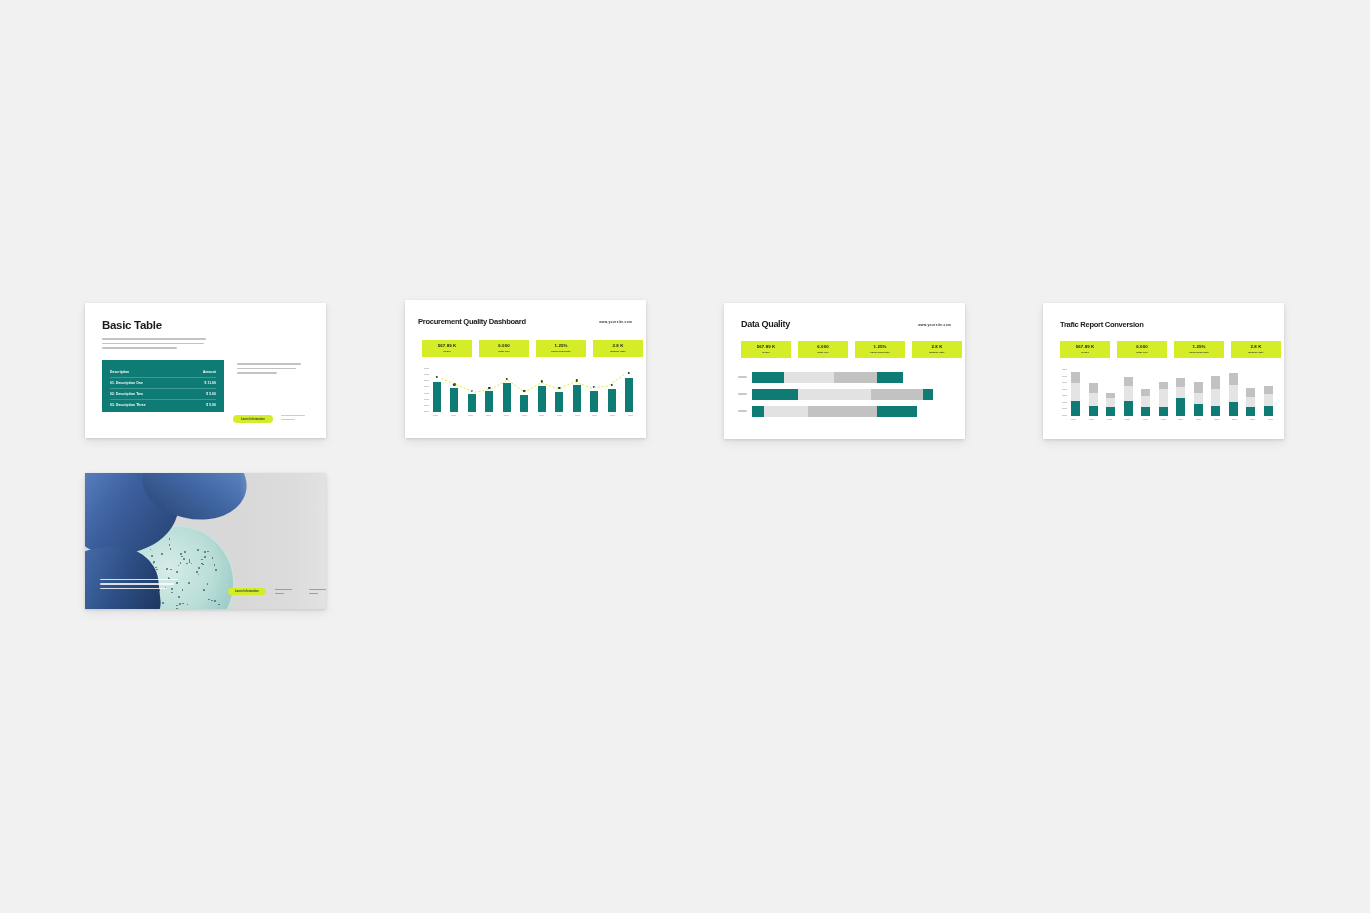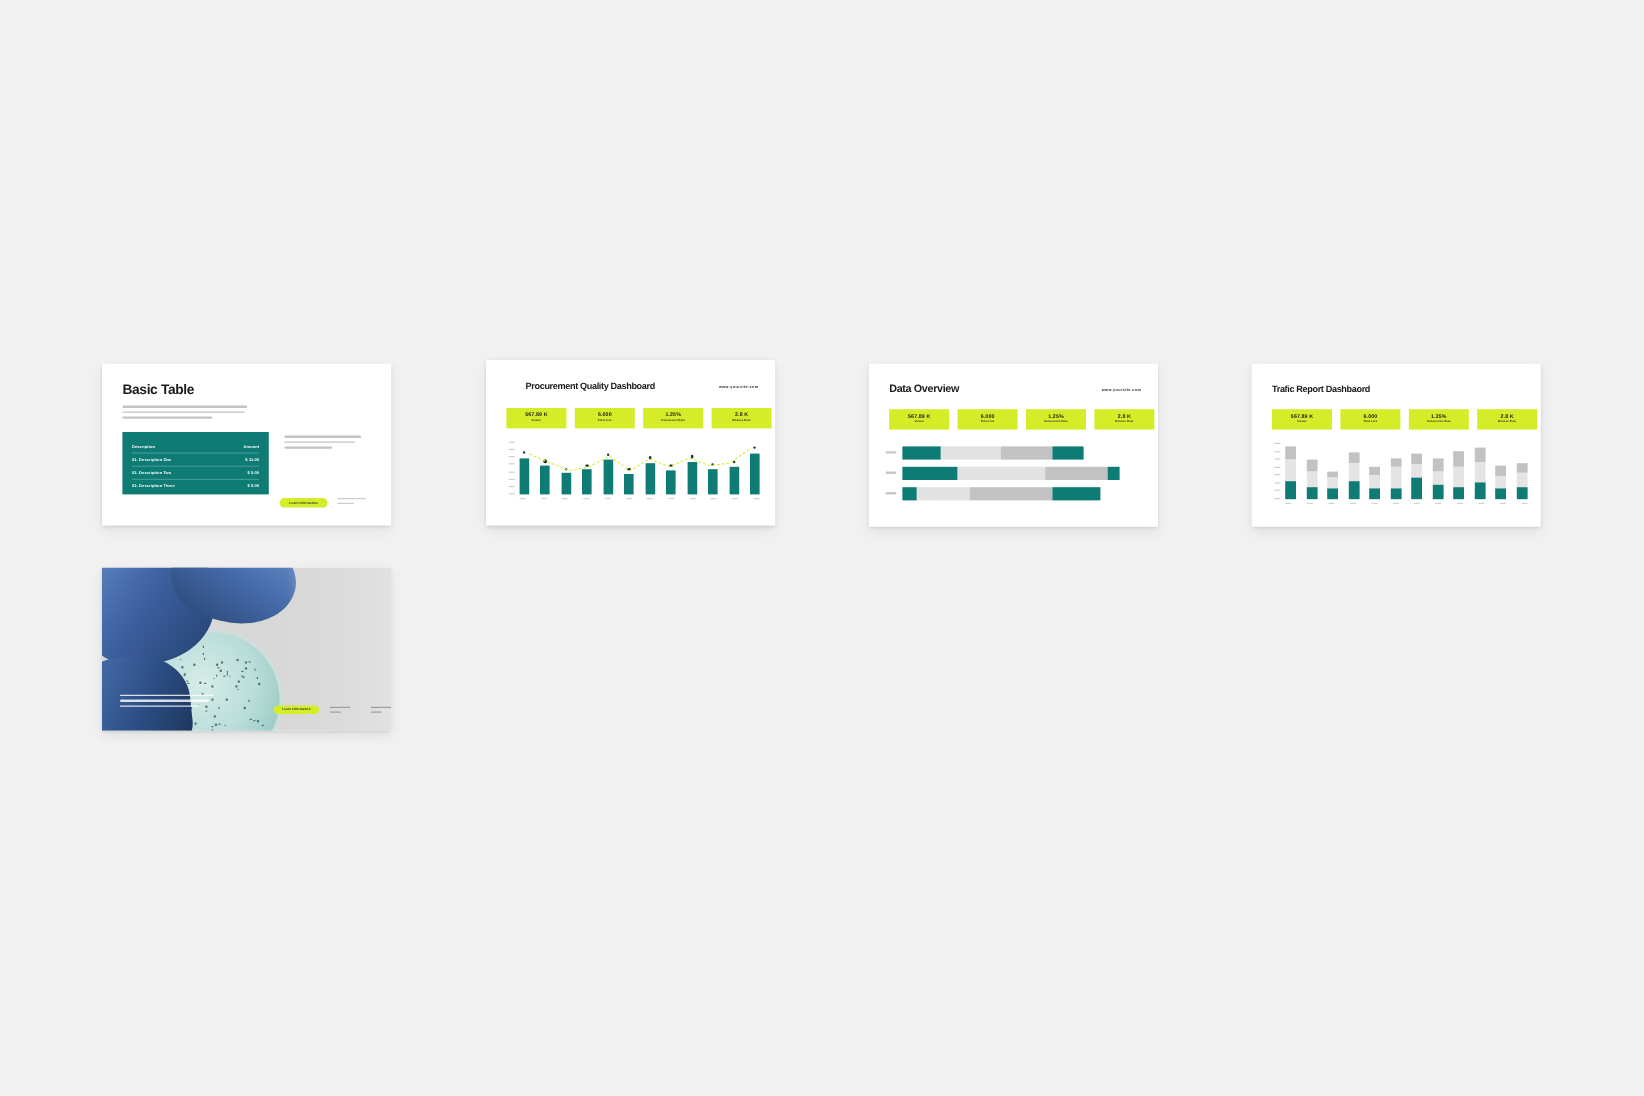--- a/index.html
+++ b/index.html
@@ -82,21 +82,21 @@
   .bt-tr + .bt-tr { border-top: 0.5px solid #3f9a93; }
   .bt-cell { font-size: 3.3px; font-weight: 700; color: #ffffff; letter-spacing: 0.1px; }
   .bt-side { position: absolute; left: 152px; top: 60px; width: 64px; }
   #slide-basic-table .pill-btn { left: 148px; top: 112px; width: 40px; height: 8px; }
   .bt-foot {
     position: absolute; left: 196px; top: 112px; width: 24px;
   }
   .bt-foot .ln { height: 1.3px; background: #cdcdcd; border-radius: 1px; margin-bottom: 2.3px; }
 
   
-  #slide-procurement .slide-title { left: 33px; top: 17px; font-size: 7.6px; }
+  #slide-procurement .slide-title { left: 13px; top: 17px; font-size: 7.6px; }
   #slide-procurement .site-url { right: 14px; top: 20px; }
   #slide-procurement .kpi-row { left: 17px; top: 40px; }
   .chart-bars {
     position: absolute; left: 28px; top: 70px; width: 200px; height: 42px;
     display: flex; align-items: flex-end; justify-content: space-between;
   }
   .bar-col { position: relative; width: 8px; display: flex; flex-direction: column;
              align-items: center; justify-content: flex-end; height: 100%; }
   .bar { width: 8px; background: #0e7b74; }
   .dot-marker { position: absolute; width: 2.4px; height: 2.4px; border-radius: 50%;
@@ -334,21 +334,21 @@
         <div class="tk"></div>
         <div class="tk"></div>
       <div class="tk"></div>
         <div class="tk"></div>
         <div class="tk"></div>
         <div class="tk"></div>
     </div>
   </div>
 
   <div class="slide" id="slide-data-overview">
-    <div class="slide-title">Data Overview</div>
+    <div class="slide-title">Data Quality</div>
     <div class="site-url">www.yoursite.com</div>
 
     <div class="kpi-row">
       <div class="kpi">
         <span class="kpi-value">567.89 K</span>
         <span class="kpi-label">Viewer</span>
       </div>
       <div class="kpi">
         <span class="kpi-value">6.000</span>
         <span class="kpi-label">Total Live</span>
@@ -394,21 +394,21 @@
             <div class="seg teal" style="width: 6%;"></div>
             <div class="seg lgray" style="width: 22%;"></div>
             <div class="seg mgray" style="width: 35%;"></div>
             <div class="seg teal" style="width: 20%;"></div>
           </div>
         </div>
       </div>
   </div>
 
   <div class="slide" id="slide-trafic">
-    <div class="slide-title">Trafic Report Dashbaord</div>
+    <div class="slide-title">Trafic Report Conversion</div>
 
     <div class="kpi-row">
       <div class="kpi">
         <span class="kpi-value">567.89 K</span>
         <span class="kpi-label">Viewer</span>
       </div>
       <div class="kpi">
         <span class="kpi-value">6.000</span>
         <span class="kpi-label">Total Live</span>
       </div>

